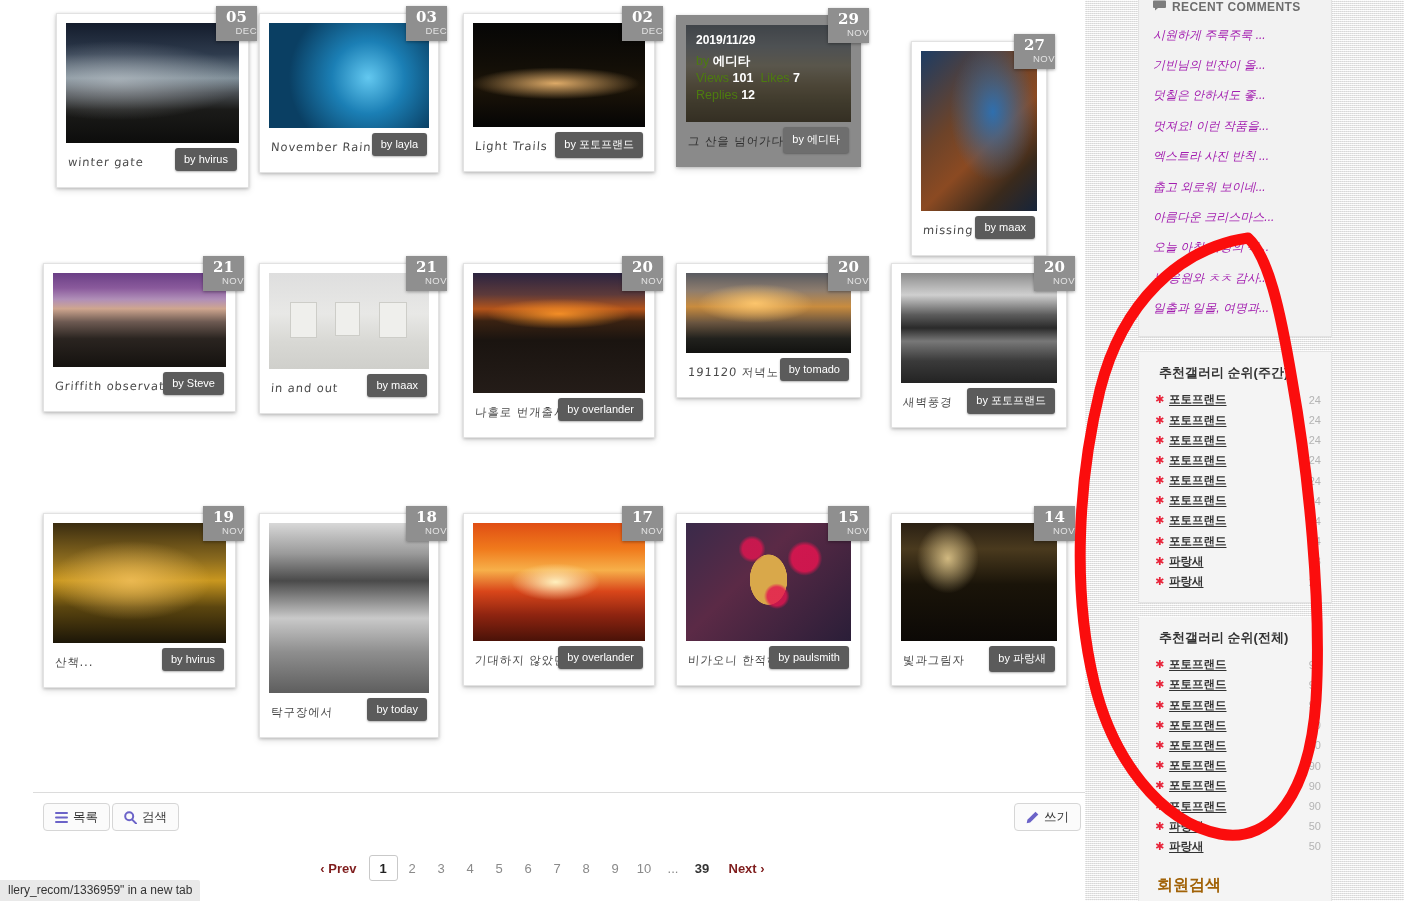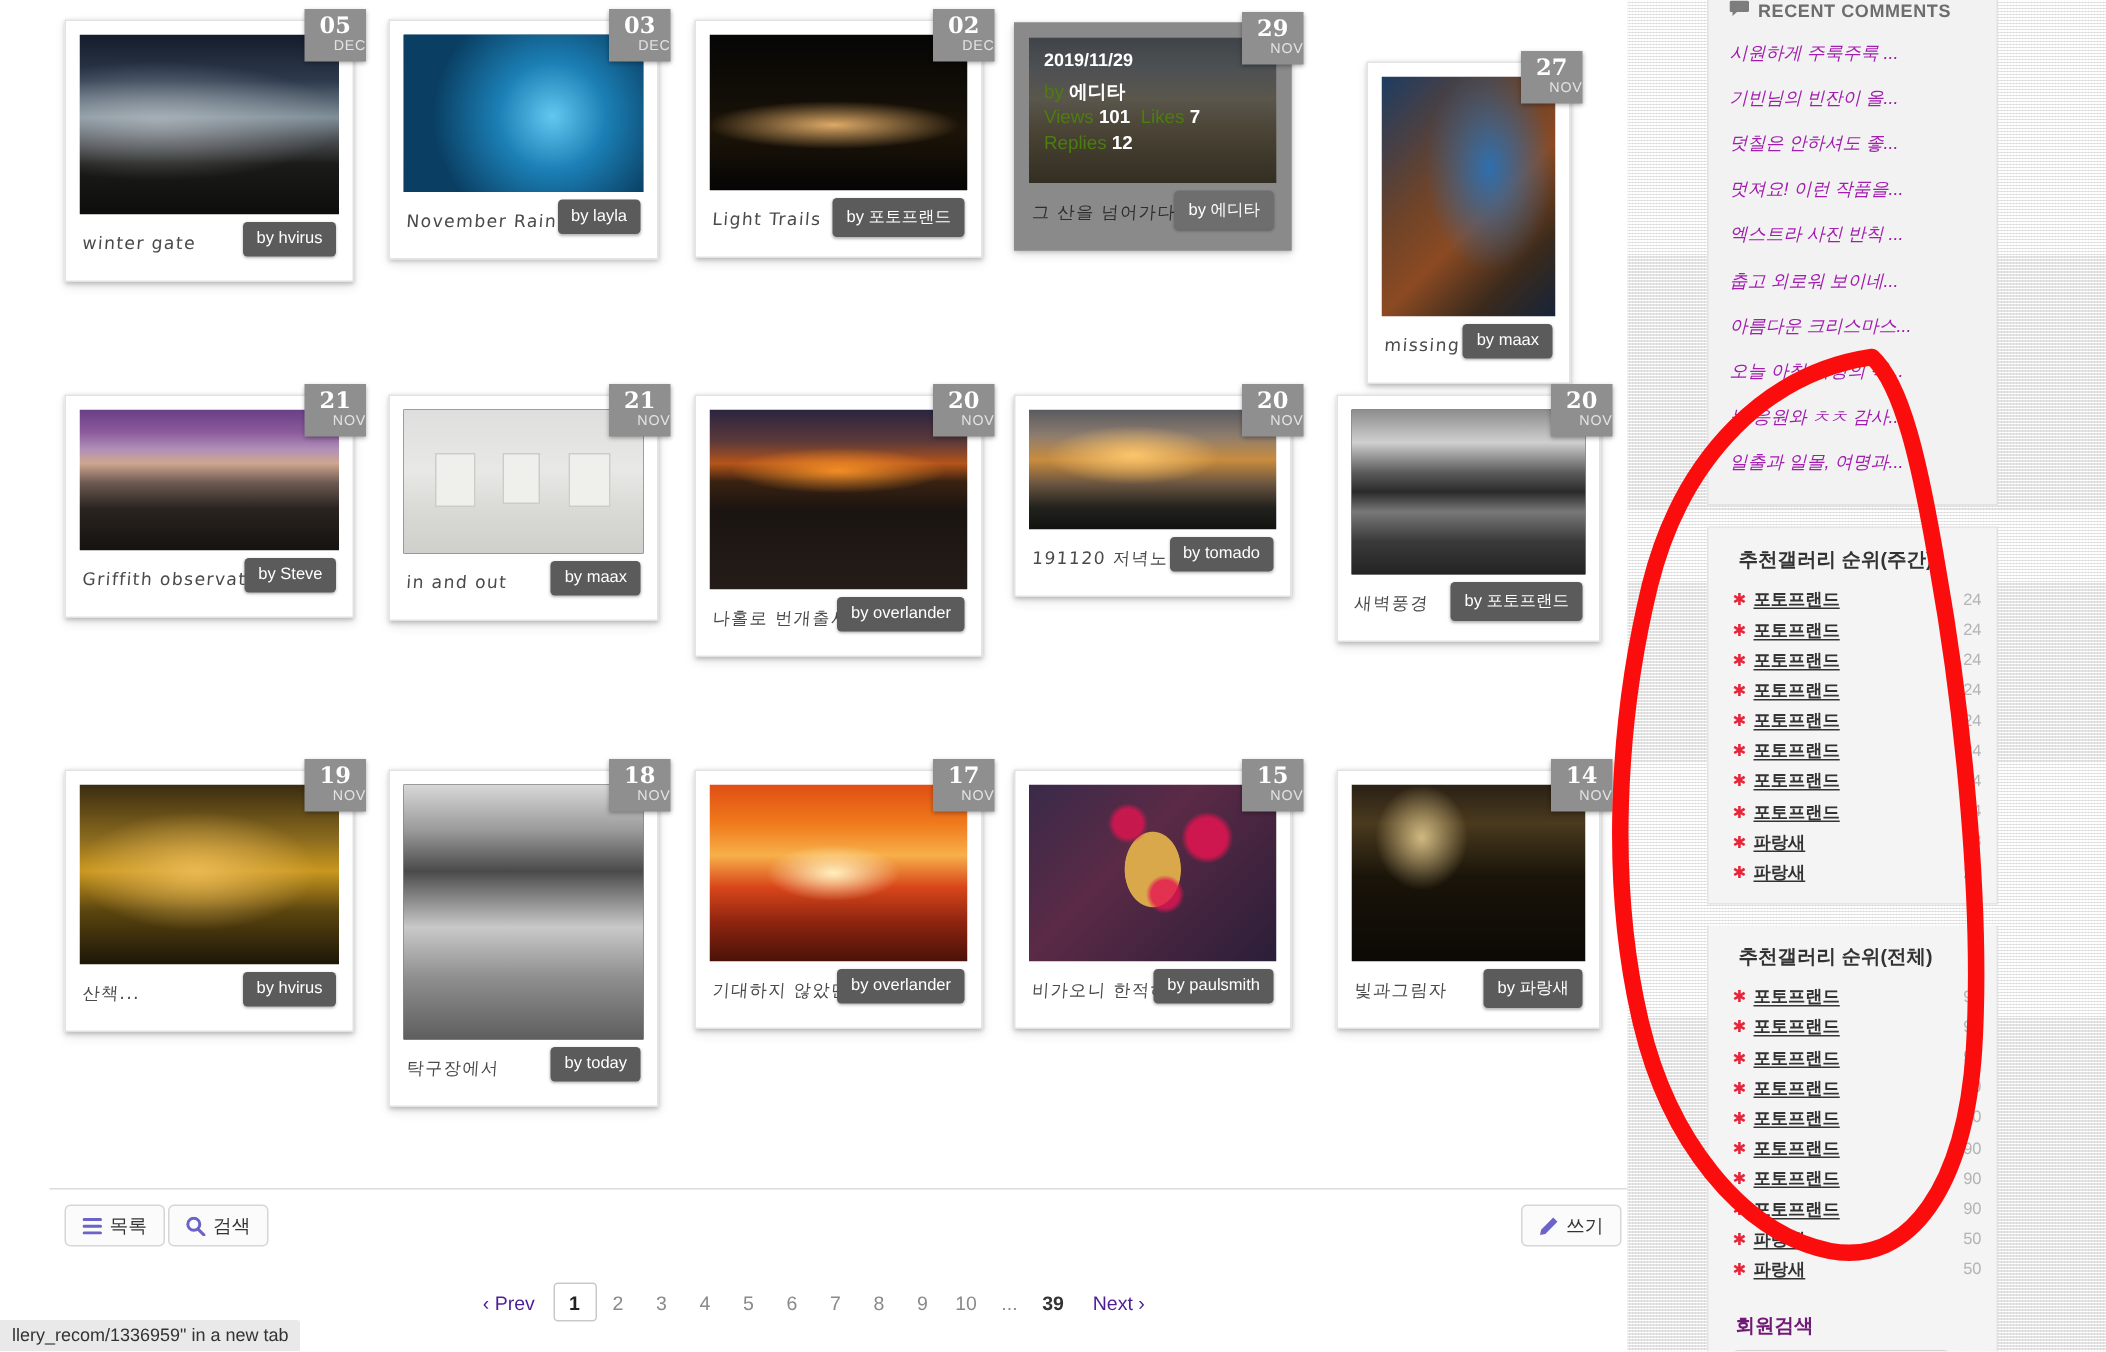--- a/index.html
+++ b/index.html
@@ -220,21 +220,21 @@
     display: flex; align-items: center; justify-content: center;
     color: #8a8a8a; cursor: pointer; padding: 0 6px;
   }
   #pagination .pg.current {
     border: 1px solid #c9c9c9;
     border-radius: 3px;
     color: #222; font-weight: bold;
     background: #fff;
   }
   #pagination .pg.strong { color: #333; font-weight: bold; }
-  #pagination .pg.edge { color: #4c1d95; padding: 0 12px; }
+  #pagination .pg.edge { color: #7f1d1d; padding: 0 12px; font-weight: bold; }
 
   
   #sidebar {
     position: absolute;
     left: 1138px; top: -8px;
     width: 194px;
   }
   .side-box {
     background: #f2f2f2;
     border: 1px solid #e2e2e2;
@@ -275,21 +275,21 @@
   .rank-row .star { color: #e8243a; font-size: 11px; width: 14px; }
   .rank-row .nm {
     flex: 1; font-weight: bold; color: #333;
     text-decoration: underline;
     text-underline-offset: 2px;
     cursor: pointer;
     white-space: nowrap;
   }
   .rank-row .ct { color: #b4b4b4; font-size: 11px; }
   .member-title {
-    font-size: 13px; font-weight: bold; color: #701a75;
+    font-size: 16px; font-weight: bold; color: #a16207;
     margin: 18px 0 7px 2px;
   }
   #member-input {
     width: 145px; height: 28px;
     border: 1px solid #d3d3d3;
     border-radius: 4px;
     background: #fff;
     font-size: 13px;
     padding: 0 9px;
     color: #9a9a9a;
@@ -321,21 +321,21 @@
 </head>
 <body>
 
 <div id="page">
 
   <div id="bg-texture-left"></div>
   <div id="bg-texture"></div>
 
   <div id="content">
     <div id="grid">
-        <div class="card" style="left: 43px; top: 13px; width: 193px;">
+        <div class="card" style="left: 56px; top: 13px; width: 193px;">
           <div class="date-badge">
             <span class="d">05</span>
             <span class="m">DEC</span>
           </div>
           <div class="card-thumb" style="height: 120px;">
             <div class="ph ph-winter"></div>
           </div>
           <div class="card-foot">
             <div class="card-title">winter gate</div>
             <div class="card-author">by hvirus</div>

